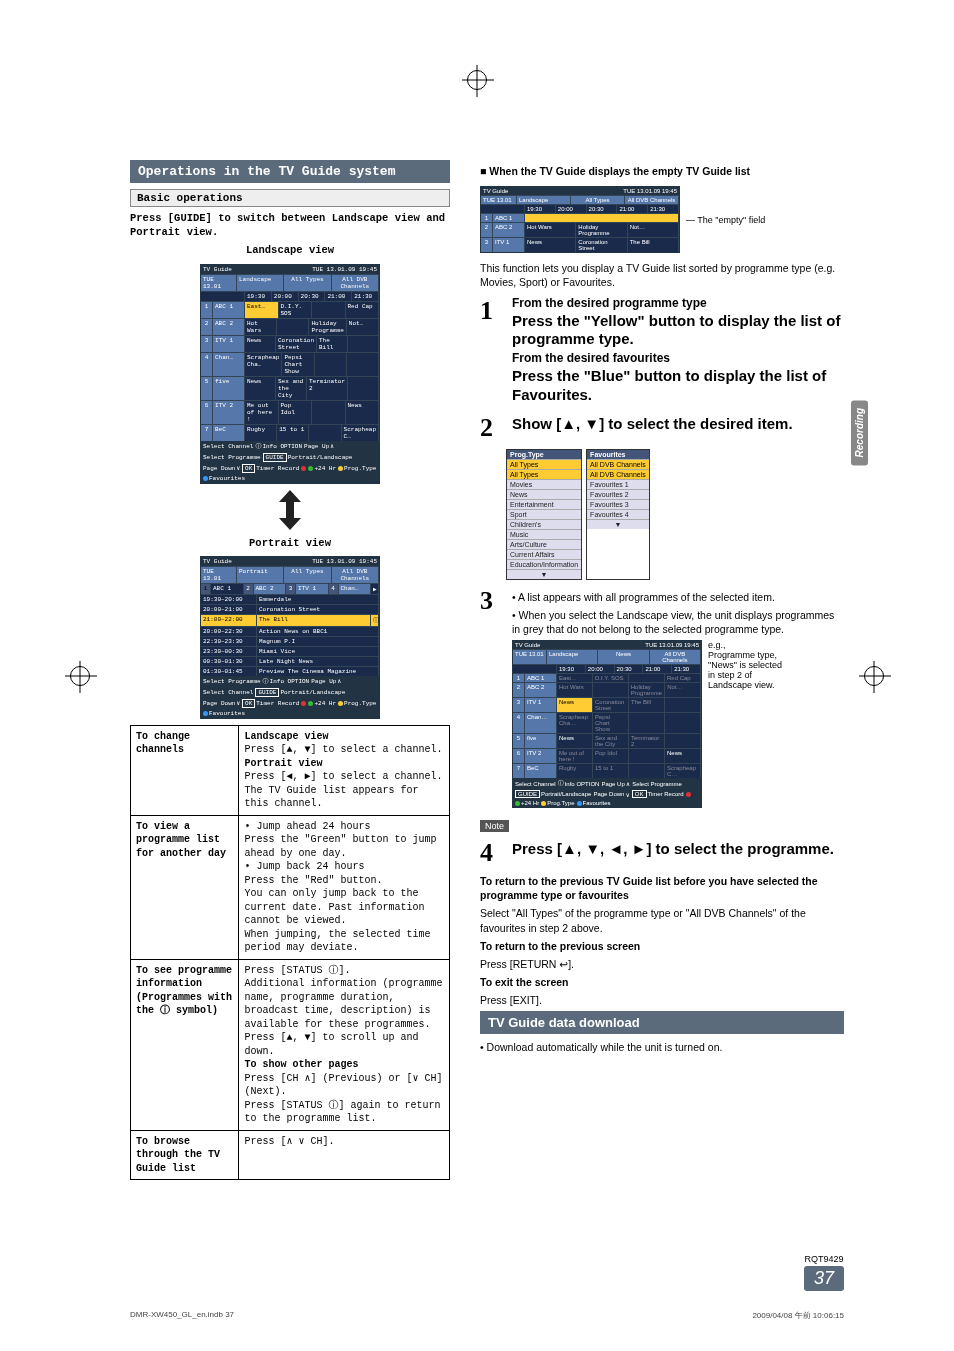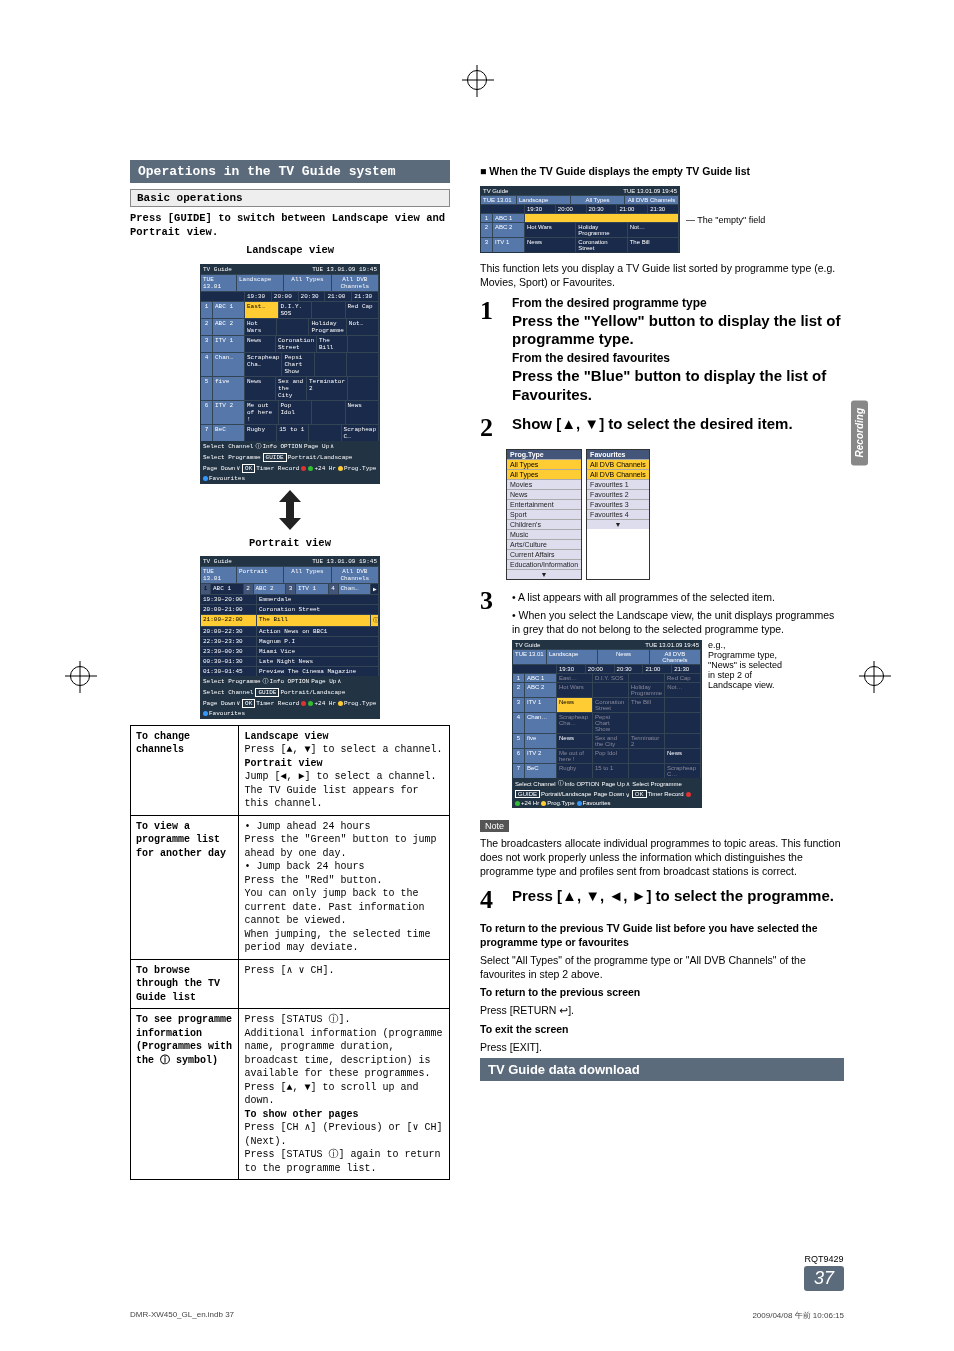--- a/index.html
+++ b/index.html
@@ -361,51 +361,51 @@
     </div>
 
     <table class="op-table">
       <tbody id="op-tbody">
           <tr>
             <td class="bold" style="width:34%;white-space:pre-line">To change channels</td>
             <td>
               <div class="bold">Landscape view</div>
               <div>Press [▲, ▼] to select a channel.</div>
               <div class="bold">Portrait view</div>
-              <div>Jump [◄, ►] to select a channel.</div>
+              <div>Press [◄, ►] to select a channel.</div>
               <div>The TV Guide list appears for this channel.</div>
             </td>
           </tr>
           <tr>
             <td class="bold" style="width:34%;white-space:pre-line">To view a programme list for another day</td>
             <td>
               <div>• Jump ahead 24 hours</div>
               <div>  Press the "Green" button to jump ahead by one day.</div>
               <div>• Jump back 24 hours</div>
               <div>  Press the "Red" button.</div>
               <div>  You can only jump back to the current date. Past information cannot be viewed.</div>
               <div>When jumping, the selected time period may deviate.</div>
             </td>
           </tr>
           <tr>
-            <td class="bold" style="width:34%;white-space:pre-line">To browse through the TV Guide list</td>
-            <td>
-              <div>Press [∧ ∨ CH].</div>
-            </td>
-          </tr>
-          <tr>
             <td class="bold" style="width:34%;white-space:pre-line">To see programme information
 (Programmes with the ⓘ symbol)</td>
             <td>
               <div>Press [STATUS ⓘ].</div>
               <div>Additional information (programme name, programme duration, broadcast time, description) is available for these programmes.</div>
               <div>Press [▲, ▼] to scroll up and down.</div>
               <div class="bold">To show other pages</div>
               <div>Press [CH ∧] (Previous) or [∨ CH] (Next).</div>
               <div>Press [STATUS ⓘ] again to return to the programme list.</div>
+            </td>
+          </tr>
+          <tr>
+            <td class="bold" style="width:34%;white-space:pre-line">To browse through the TV Guide list</td>
+            <td>
+              <div>Press [∧ ∨ CH].</div>
             </td>
           </tr>
         </tbody>
     </table>
   </div>
 
   <div class="col col-right">
     <p class="body-text">■ <span class="bold">When the TV Guide displays the empty TV Guide list</span></p>
 
     <div style="display:flex;align-items:center;gap:6px;">
@@ -624,38 +624,38 @@
                 </span>
             </div>
           </div>
           <div class="small" style="width:80px;white-space:pre-line">e.g.,
 Programme type, "News" is selected in step 2 of Landscape view.</div>
         </div>
       </div>
     </div>
 
     <div class="note-box">Note</div>
-    <p class="body-text">The broadcasters allocate individual programmes to topic areas. This function does not work properly unless the information which distinguishes the programme type and profiles sent from broadcast stations is correct.</p>
 
     
     <div class="step-row">
       <div class="step-num">4</div>
       <div class="step-body">
         <div class="step-head">Press [▲, ▼, ◄, ►] to select the programme.</div>
       </div>
     </div>
 
     <p class="body-text bold">To return to the previous TV Guide list before you have selected the programme type or favourites</p>
     <p class="body-text">Select "All Types" of the programme type or "All DVB Channels" of the favourites in step 2 above.</p>
     <p class="body-text bold">To return to the previous screen</p>
     <p class="body-text">Press [RETURN ↩].</p>
     <p class="body-text bold">To exit the screen</p>
     <p class="body-text">Press [EXIT].</p>
 
     <div class="h-bar">TV Guide data download</div>
+    <p class="body-text">• Download automatically while the unit is turned on.</p>
   </div>
 </div>
 
 <div class="pg-badge">
   <div class="code">RQT9429</div>
   <div class="num">37</div>
 </div>
 
 <div class="foot-line">
   <span>DMR-XW450_GL_en.indb   37</span>

